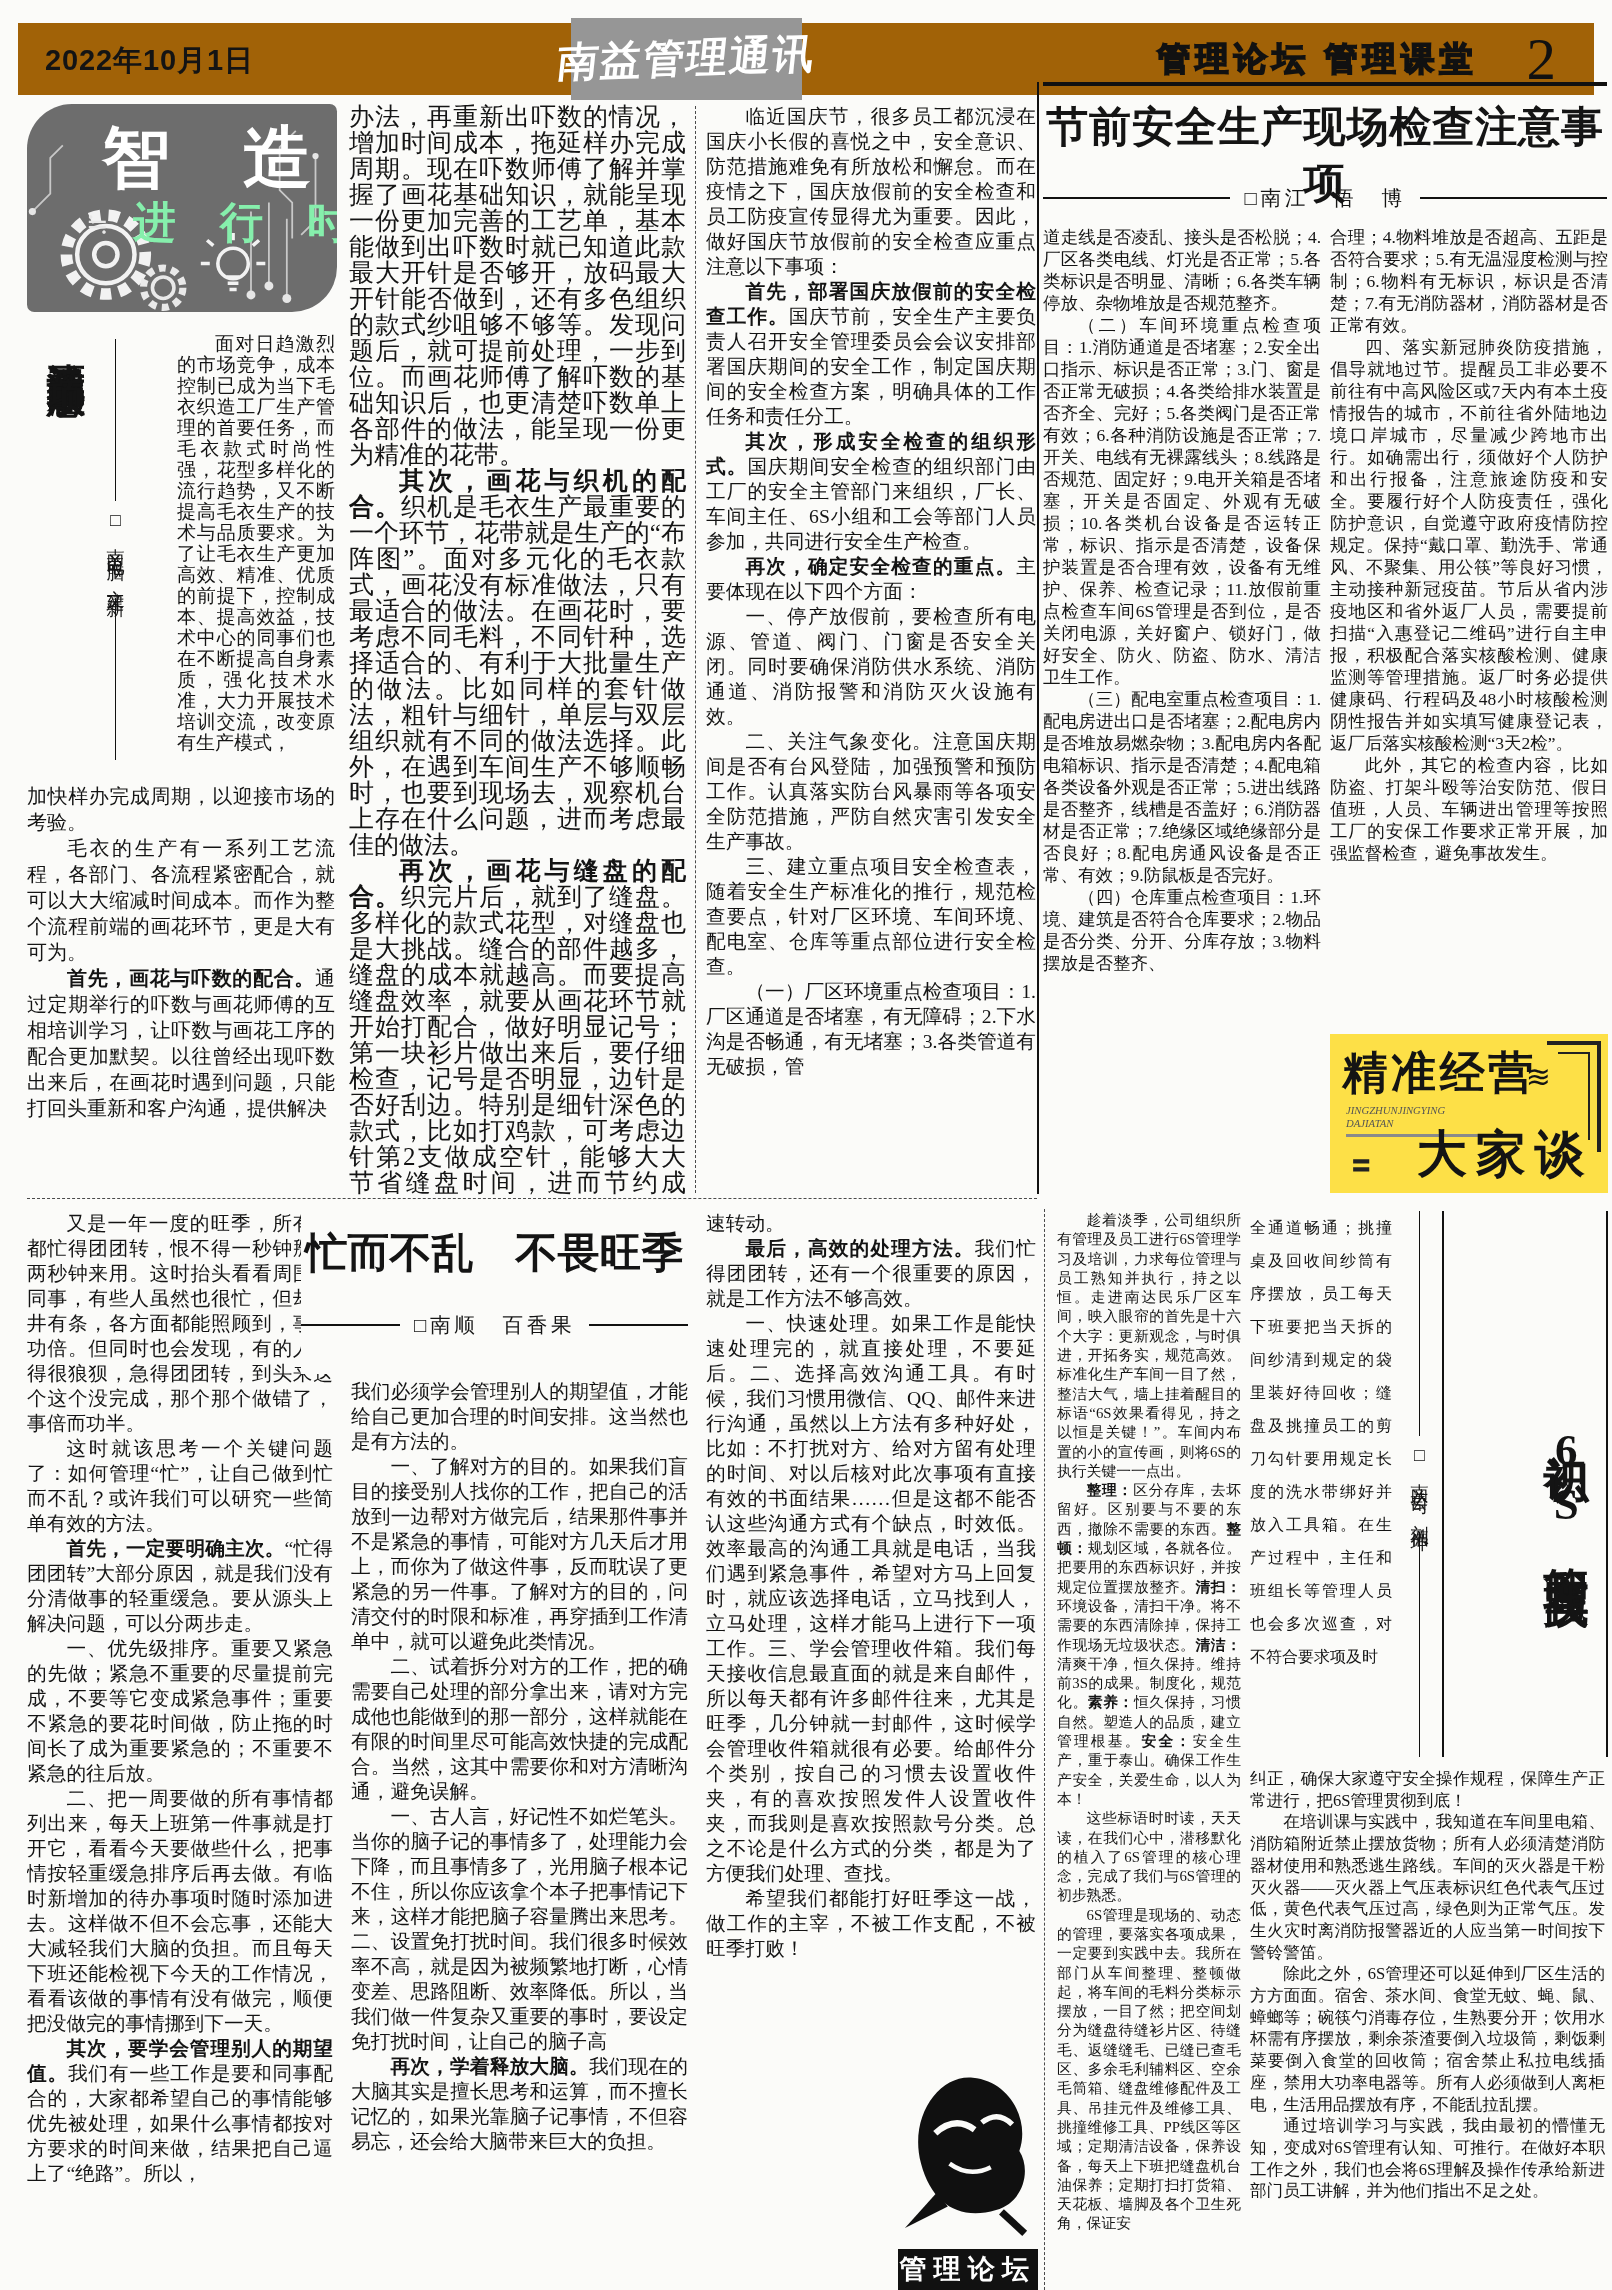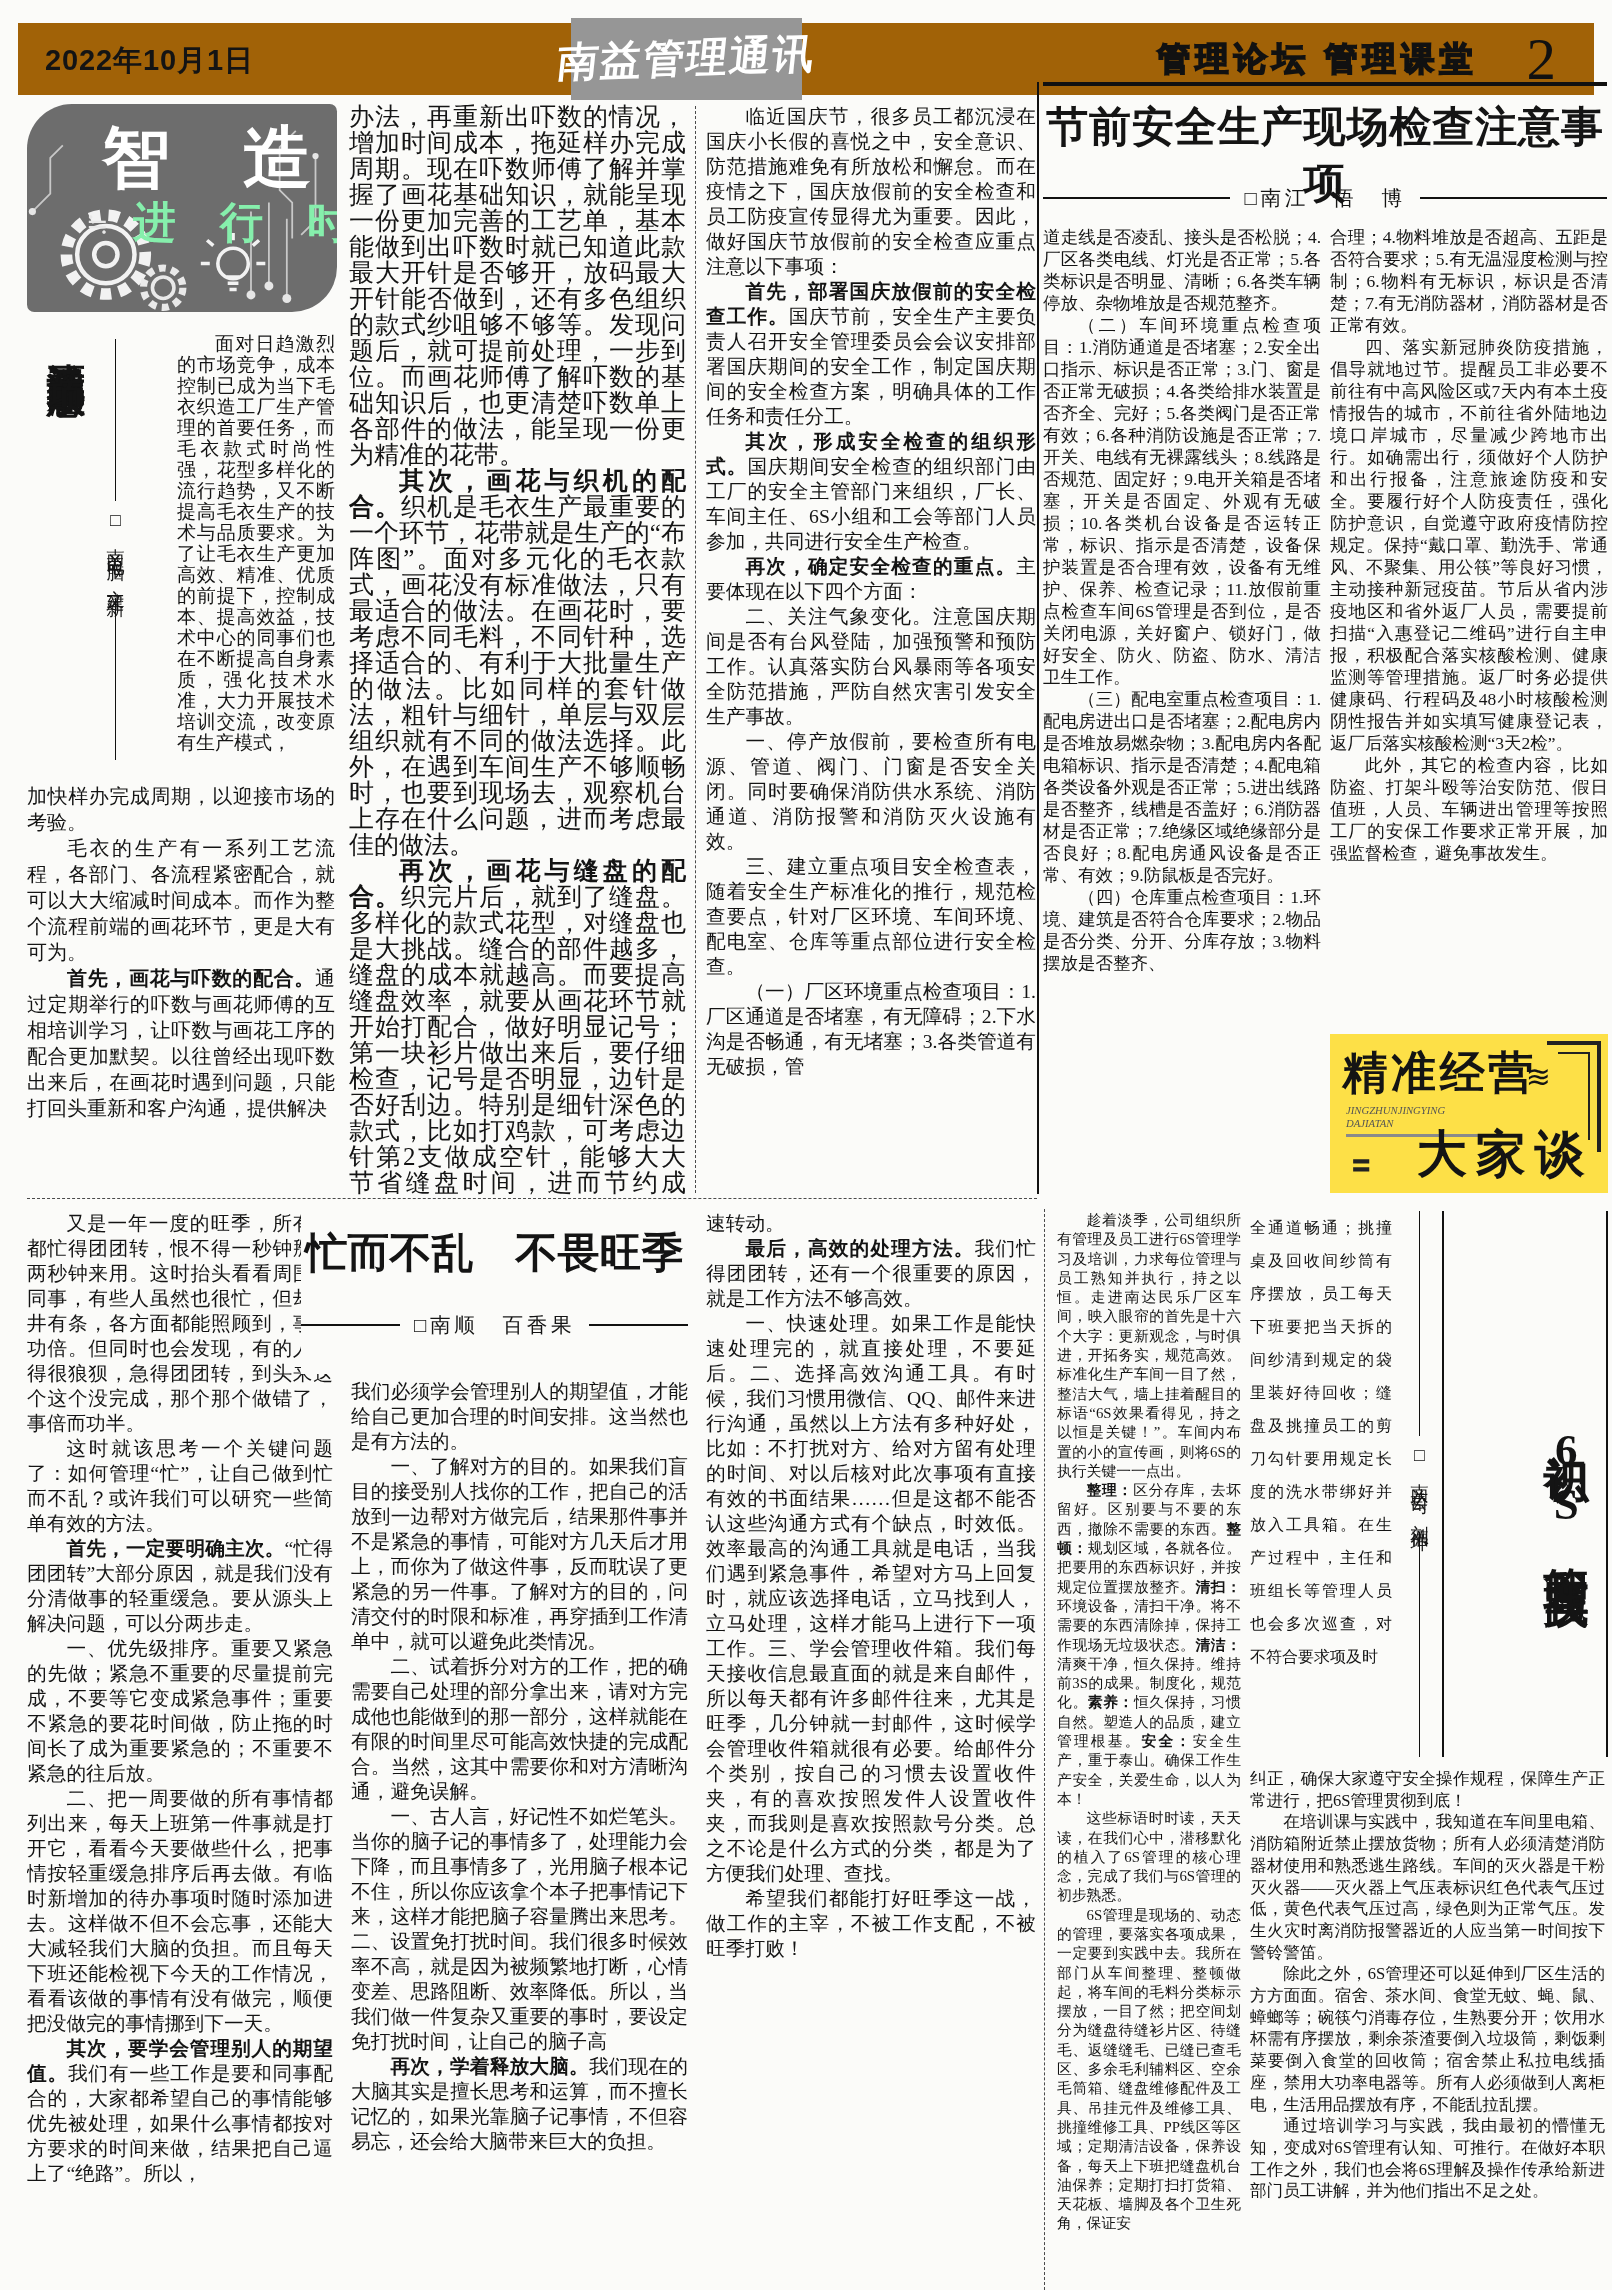--- a/index.html
+++ b/index.html
@@ -176,22 +176,22 @@
       <p><b>其次，画花与织机的配合。</b>织机是毛衣生产最重要的一个环节，花带就是生产的“布阵图”。面对多元化的毛衣款式，画花没有标准做法，只有最适合的做法。在画花时，要考虑不同毛料，不同针种，选择适合的、有利于大批量生产的做法。比如同样的套针做法，粗针与细针，单层与双层组织就有不同的做法选择。此外，在遇到车间生产不够顺畅时，也要到现场去，观察机台上存在什么问题，进而考虑最佳的做法。</p>
       <p><b>再次，画花与缝盘的配合。</b>织完片后，就到了缝盘。多样化的款式花型，对缝盘也是大挑战。缝合的部件越多，缝盘的成本就越高。而要提高缝盘效率，就要从画花环节就开始打配合，做好明显记号；第一块衫片做出来后，要仔细检查，记号是否明显，边针是否好刮边。特别是细针深色的款式，比如打鸡款，可考虑边针第2支做成空针，能够大大节省缝盘时间，进而节约成本。</p>
       <p>技术永无止境，作为公司的技术部门，我们目前还有很多需要去思考、去实践的技术和工艺难题，但是我们会一直努力，大胆创新技术水平，呈现高质量的样衣，为公司争取订单、抢占市场出一份力。</p>
     </div>
   <div class="abs vdash" style="left:695px;top:106px;height:1087px;"></div>
   <div class="abs col c-col3">
       <p>临近国庆节，很多员工都沉浸在国庆小长假的喜悦之中，安全意识、防范措施难免有所放松和懈怠。而在疫情之下，国庆放假前的安全检查和员工防疫宣传显得尤为重要。因此，做好国庆节放假前的安全检查应重点注意以下事项：</p>
       <p><b>首先，部署国庆放假前的安全检查工作。</b>国庆节前，安全生产主要负责人召开安全管理委员会会议安排部署国庆期间的安全工作，制定国庆期间的安全检查方案，明确具体的工作任务和责任分工。</p>
       <p><b>其次，形成安全检查的组织形式。</b>国庆期间安全检查的组织部门由工厂的安全主管部门来组织，厂长、车间主任、6S小组和工会等部门人员参加，共同进行安全生产检查。</p>
       <p><b>再次，确定安全检查的重点。</b>主要体现在以下四个方面：</p>
+      <p>一、停产放假前，要检查所有电源、管道、阀门、门窗是否安全关闭。同时要确保消防供水系统、消防通道、消防报警和消防灭火设施有效。</p>
       <p>二、关注气象变化。注意国庆期间是否有台风登陆，加强预警和预防工作。认真落实防台风暴雨等各项安全防范措施，严防自然灾害引发安全生产事故。</p>
-      <p>一、停产放假前，要检查所有电源、管道、阀门、门窗是否安全关闭。同时要确保消防供水系统、消防通道、消防报警和消防灭火设施有效。</p>
       <p>三、建立重点项目安全检查表，随着安全生产标准化的推行，规范检查要点，针对厂区环境、车间环境、配电室、仓库等重点部位进行安全检查。</p>
       <p>（一）厂区环境重点检查项目：1.厂区通道是否堵塞，有无障碍；2.下水沟是否畅通，有无堵塞；3.各类管道有无破损，管</p>
     </div>
 
   <div class="abs vrule-solid a2-sep"></div>
   <div class="abs hrule-thick a2-toprule"></div>
 
   <div class="abs a2-title">节前安全生产现场检查注意事项</div>
   <div class="abs byline-row a2-byline">
     <div class="hline"></div>
@@ -249,20 +249,31 @@
       <p>一、古人言，好记性不如烂笔头。当你的脑子记的事情多了，处理能力会下降，而且事情多了，光用脑子根本记不住，所以你应该拿个本子把事情记下来，这样才能把脑子容量腾出来思考。二、设置免打扰时间。我们很多时候效率不高，就是因为被频繁地打断，心情变差、思路阻断、效率降低。所以，当我们做一件复杂又重要的事时，要设定免打扰时间，让自己的脑子高</p>
       <p><b>再次，学着释放大脑。</b>我们现在的大脑其实是擅长思考和运算，而不擅长记忆的，如果光靠脑子记事情，不但容易忘，还会给大脑带来巨大的负担。</p>
     </div>
   <div class="abs col b-col3">
       <p class="cont">速转动。</p>
       <p><b>最后，高效的处理方法。</b>我们忙得团团转，还有一个很重要的原因，就是工作方法不够高效。</p>
       <p>一、快速处理。如果工作是能快速处理完的，就直接处理，不要延后。二、选择高效沟通工具。有时候，我们习惯用微信、QQ、邮件来进行沟通，虽然以上方法有多种好处，比如：不打扰对方、给对方留有处理的时间、对以后核对此次事项有直接有效的书面结果……但是这都不能否认这些沟通方式有个缺点，时效低。效率最高的沟通工具就是电话，当我们遇到紧急事件，希望对方马上回复时，就应该选择电话，立马找到人，立马处理，这样才能马上进行下一项工作。三、学会管理收件箱。我们每天接收信息最直面的就是来自邮件，所以每天都有许多邮件往来，尤其是旺季，几分钟就一封邮件，这时候学会管理收件箱就很有必要。给邮件分个类别，按自己的习惯去设置收件夹，有的喜欢按照发件人设置收件夹，而我则是喜欢按照款号分类。总之不论是什么方式的分类，都是为了方便我们处理、查找。</p>
       <p>希望我们都能打好旺季这一战，做工作的主宰，不被工作支配，不被旺季打败！</p>
     </div>
 
+  <div class="abs artwork">
+    <svg width="143" height="188" viewBox="0 0 160 210">
+      <path d="M28,118 C14,66 48,18 86,22 C128,26 150,70 138,104 C152,126 142,162 112,170 C72,182 40,164 28,118 Z" fill="#101010"></path>
+      <path d="M44,84 q22,-20 44,-4" stroke="#fbfbf9" stroke-width="7" fill="none"></path>
+      <path d="M96,72 q18,-14 34,2" stroke="#fbfbf9" stroke-width="6" fill="none"></path>
+      <path d="M60,118 q22,16 46,4" stroke="#fbfbf9" stroke-width="5" fill="none"></path>
+      <path d="M10,190 L46,150 L58,166 Z" fill="#101010"></path>
+      <path d="M118,172 l26,24" stroke="#101010" stroke-width="8"></path>
+    </svg>
+    <div class="artwork-caption">管理论坛</div>
+  </div>
 
   <div class="abs vdash b-vdash"></div>
   <div class="abs col a4-colA">
       <p>趁着淡季，公司组织所有管理及员工进行6S管理学习及培训，力求每位管理与员工熟知并执行，持之以恒。走进南达民乐厂区车间，映入眼帘的首先是十六个大字：更新观念，与时俱进，开拓务实，规范高效。标准化生产车间一目了然，整洁大气，墙上挂着醒目的标语“6S效果看得见，持之以恒是关键！”。车间内布置的小的宣传画，则将6S的执行关键一一点出。</p>
       <p><b>整理：</b>区分存库，去坏留好。区别要与不要的东西，撤除不需要的东西。<b>整顿：</b>规划区域，各就各位。把要用的东西标识好，并按规定位置摆放整齐。<b>清扫：</b>环境设备，清扫干净。将不需要的东西清除掉，保持工作现场无垃圾状态。<b>清洁：</b>清爽干净，恒久保持。维持前3S的成果。制度化，规范化。<b>素养：</b>恒久保持，习惯自然。塑造人的品质，建立管理根基。<b>安全：</b>安全生产，重于泰山。确保工作生产安全，关爱生命，以人为本！</p>
       <p>这些标语时时读，天天读，在我们心中，潜移默化的植入了6S管理的核心理念，完成了我们与6S管理的初步熟悉。</p>
       <p>6S管理是现场的、动态的管理，要落实各项成果，一定要到实践中去。我所在部门从车间整理、整顿做起，将车间的毛料分类标示摆放，一目了然；把空间划分为缝盘待缝衫片区、待缝毛、返缝缝毛、已缝已查毛区、多余毛利辅料区、空余毛筒箱、缝盘维修配件及工具、吊挂元件及维修工具、挑撞维修工具、PP线区等区域；定期清洁设备，保养设备，每天上下班把缝盘机台油保养；定期打扫打货箱、天花板、墙脚及各个卫生死角，保证安</p>
     </div>
   <div class="abs col a4-colB-narrow">
       <p class="cont">全通道畅通；挑撞桌及回收间纱筒有序摆放，员工每天下班要把当天拆的间纱清到规定的袋里装好待回收；缝盘及挑撞员工的剪刀勾针要用规定长度的洗水带绑好并放入工具箱。在生产过程中，主任和班组长等管理人员也会多次巡查，对不符合要求项及时</p>

